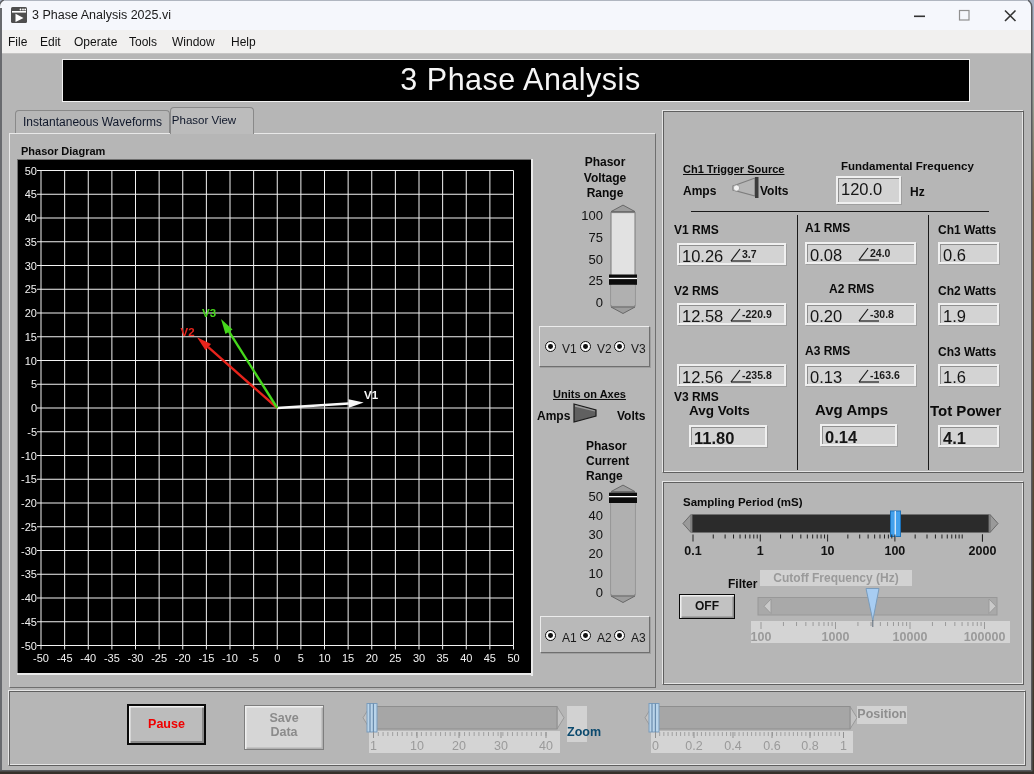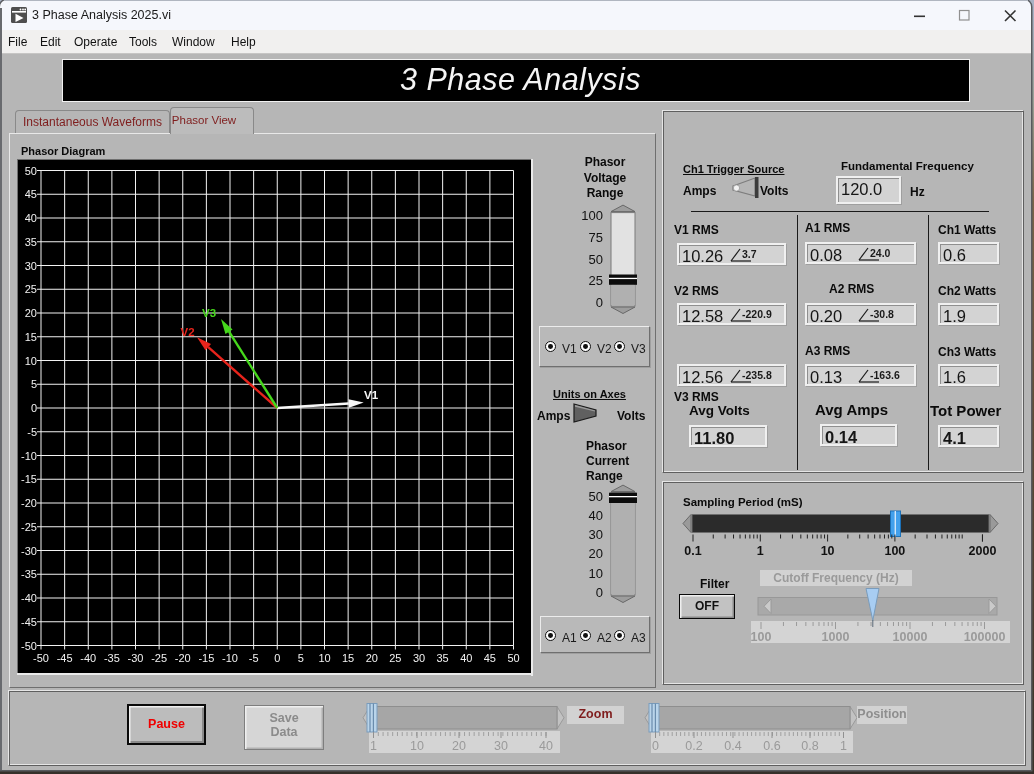--- a/index.html
+++ b/index.html
@@ -7,23 +7,23 @@
 #corner-l{left:0;} #corner-r{right:0;}
 #rightsliver{position:absolute;top:12px;right:0;width:2px;height:759px;background:linear-gradient(180deg,#a9b2c4 0%,#9aa095 12%,#7c6448 25%,#5e4a35 55%,#3a332a 100%);}
 #win{position:absolute;left:0;top:0;width:1031px;height:770px;background:#b6b6b6;border-radius:7px 7px 0 0;overflow:hidden;box-shadow:0 0 0 1.5px #585a5e;}
 #titlebar{position:absolute;left:0;top:0;width:100%;height:30px;background:#f5f7fc;}
 #title-text{position:absolute;left:32px;top:8px;font-size:12.5px;color:#191919;}
 #menubar{position:absolute;left:0;top:30px;width:100%;height:23px;background:#f1f0ef;border-bottom:1px solid #c6c5c4;}
 .menu{position:absolute;top:5px;font-size:12px;color:#111;}
 #appbody{position:absolute;left:0;top:54px;width:1031px;height:717px;background:#b6b6b6;}
 
 #banner{position:absolute;left:62px;top:5px;width:906px;height:41px;background:#000;border:1px solid #f2f2f2;}
-#banner span{display:block;text-align:center;font-size:30.5px;color:#f5f5f5;margin-top:2px;padding-left:9px;letter-spacing:0.5px;font-style:italic;}
-
-.tab{position:absolute;border:1px solid #898989;border-bottom:none;border-radius:4px 4px 0 0;font-size:11.5px;color:#7f1d1d;text-align:center;}
+#banner span{display:block;text-align:center;font-size:30.5px;color:#f5f5f5;margin-top:2px;padding-left:9px;letter-spacing:0.5px;}
+
+.tab{position:absolute;border:1px solid #898989;border-bottom:none;border-radius:4px 4px 0 0;font-size:11.5px;color:#0f172a;text-align:center;}
 #tab1{left:15px;top:56px;width:153px;height:23px;background:#b6b6b6;line-height:23px;font-size:12px;}
 #tab2{left:170px;top:53px;width:84px;height:27px;background:#bcbcbc;line-height:25px;z-index:3;padding-right:16px;box-sizing:border-box;}
 #tabpage{position:absolute;left:9px;top:79px;width:645px;height:553px;background:#b6b6b6;border-top:1px solid #e8e8e8;border-left:1px solid #e8e8e8;border-right:1px solid #6f6f6f;border-bottom:1px solid #6f6f6f;}
 .b{font-weight:bold;color:#0a0a0a;}
 .lbl{position:absolute;font-size:12px;font-weight:bold;color:#0a0a0a;white-space:nowrap;}
 
 .vbox{position:absolute;background:#d3d3d3;border:2px solid #f0f0f0;box-shadow:inset 1px 1px 0 #8f8f8f, 1px 1px 0 #9f9f9f;}
 .vbox .num{position:absolute;left:3px;top:2px;font-size:16.5px;color:#151515;}
 
 .panel{position:absolute;background:#b6b6b6;border:1.5px solid;border-color:#e6e6e6 #5f5f5f #5f5f5f #e6e6e6;box-shadow:inset 1px 1px 0 #5f5f5f, inset -1px -1px 0 #e6e6e6;}
@@ -415,21 +415,21 @@
           <line x1="286.19999999999993" x2="286.19999999999993" y1="28.5" y2="32.5"></line>
           <line x1="306.45931870818595" x2="306.45931870818595" y1="28.5" y2="35.5"></line>
           <line x1="306.45931870818595" x2="306.45931870818595" y1="28.5" y2="35.5"></line>
         </g>
         <text x="17.000000000000014" y="48.5" text-anchor="middle" font-size="12.5" font-weight="bold" fill="#111" font-family="&quot;Liberation Sans&quot;,sans-serif">0.1</text>
         <text x="84.3" y="48.5" text-anchor="middle" font-size="12.5" font-weight="bold" fill="#111" font-family="&quot;Liberation Sans&quot;,sans-serif">1</text>
         <text x="151.6" y="48.5" text-anchor="middle" font-size="12.5" font-weight="bold" fill="#111" font-family="&quot;Liberation Sans&quot;,sans-serif">10</text>
         <text x="218.89999999999998" y="48.5" text-anchor="middle" font-size="12.5" font-weight="bold" fill="#111" font-family="&quot;Liberation Sans&quot;,sans-serif">100</text>
         <text x="306.45931870818595" y="48.5" text-anchor="middle" font-size="12.5" font-weight="bold" fill="#111" font-family="&quot;Liberation Sans&quot;,sans-serif">2000</text>
       </svg>
-    <div class="lbl" style="left:700px;top:523px;">Filter</div>
+    <div class="lbl" style="left:728px;top:523px;">Filter</div>
     <div class="abs" style="left:679px;top:540px;width:54px;height:23px;background:#c2c2c2;border:1.5px solid #0a0a0a;box-shadow:inset 1.5px 1.5px 0 #efefef, inset -1.5px -1.5px 0 #8a8a8a;text-align:center;line-height:23px;font-size:12px;font-weight:bold;color:#111;">OFF</div>
     <div class="abs" style="left:760px;top:516px;width:152px;height:15px;background:#d2d2d2;font-size:12px;font-weight:bold;color:#9a9a9a;padding-top:1px;text-align:center;">Cutoff Frequency (Hz)</div>
     <svg class="abs" style="left:750px;top:530px" width="262" height="62" id="cutslider">
         <rect x="1" y="37" width="259" height="22" fill="#d4d4d4"></rect>
         <rect x="8" y="13.5" width="239" height="17.5" fill="#a9a9a9" stroke="#989898" stroke-width="1"></rect>
         <polygon points="21,15 14,22.25 21,29.5" fill="#cacaca" stroke="#9a9a9a" stroke-width="1"></polygon>
         <polygon points="239,15 246,22.25 239,29.5" fill="#cacaca" stroke="#9a9a9a" stroke-width="1"></polygon>
         <g stroke="#9a9a9a" stroke-width="1">
           <line x1="11" x2="11" y1="38" y2="45"></line>
           <line x1="33.426734676966596" x2="33.426734676966596" y1="38" y2="42"></line>
@@ -522,21 +522,21 @@
           <line x1="99" x2="99" y1="32" y2="38" stroke="#909090"></line>
           <line x1="141" x2="141" y1="32" y2="38" stroke="#909090"></line>
           <line x1="186" x2="186" y1="32" y2="38" stroke="#909090"></line>
         </g>
         <text x="13.5" y="50" text-anchor="middle" font-size="12.5" fill="#9a9a9a" font-family="&quot;Liberation Sans&quot;,sans-serif">1</text>
         <text x="57" y="50" text-anchor="middle" font-size="12.5" fill="#9a9a9a" font-family="&quot;Liberation Sans&quot;,sans-serif">10</text>
         <text x="99" y="50" text-anchor="middle" font-size="12.5" fill="#9a9a9a" font-family="&quot;Liberation Sans&quot;,sans-serif">20</text>
         <text x="141" y="50" text-anchor="middle" font-size="12.5" fill="#9a9a9a" font-family="&quot;Liberation Sans&quot;,sans-serif">30</text>
         <text x="186" y="50" text-anchor="middle" font-size="12.5" fill="#9a9a9a" font-family="&quot;Liberation Sans&quot;,sans-serif">40</text>
       </svg>
-    <div class="abs" style="left:567px;top:652px;width:57px;height:17px;background:#d2d2d2;font-size:12.5px;font-weight:bold;color:#7f1d1d;text-align:center;padding-top:1px;">Zoom</div>
+    <div class="abs" style="left:567px;top:652px;width:20px;height:17px;background:#d2d2d2;font-size:12.5px;font-weight:bold;color:#0c4a6e;text-align:center;padding-top:19px;">Zoom</div>
     <svg class="abs" style="left:642px;top:646px" width="215" height="56" id="posslider">
         <rect x="9" y="31" width="202" height="22" fill="#d4d4d4"></rect>
         <polygon points="10,6.5 3,17.75 10,29" fill="#c2c2c2" stroke="#9a9a9a" stroke-width="1"></polygon>
         <polygon points="208,6.5 215,17.75 208,29" fill="#c2c2c2" stroke="#9a9a9a" stroke-width="1"></polygon>
         <rect x="11" y="6.5" width="197" height="22.5" fill="#a6a6a6" stroke="#8e8e8e" stroke-width="1"></rect>
         <rect x="7" y="3.5" width="10" height="28.5" fill="#b9d4ea" stroke="#7a9cbc" stroke-width="1"></rect>
         <rect x="9.4" y="3.5" width="1.2" height="28.5" fill="#6a8cac"></rect>
         <rect x="12.8" y="3.5" width="1.2" height="28.5" fill="#6a8cac"></rect>
         <g stroke="#a0a0a0" stroke-width="1">
           <line x1="13.5" x2="13.5" y1="32" y2="36"></line>

